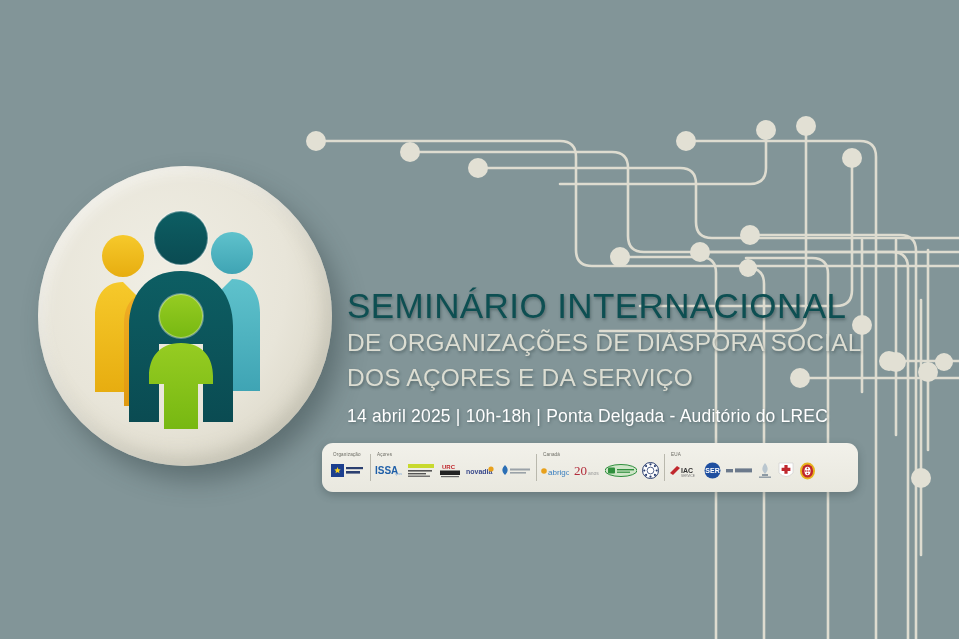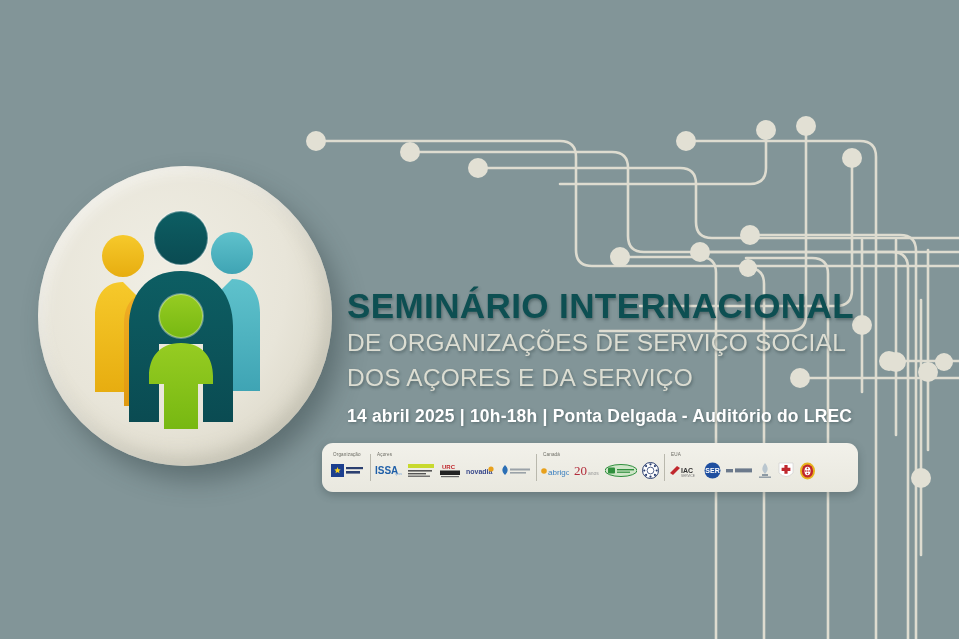--- a/index.html
+++ b/index.html
@@ -23,35 +23,34 @@
     position:absolute; left:0; top:0; width:100%; height:100%;
     border-radius:50%;
     background:radial-gradient(ellipse at 42% 38%, #f0eee4 0%, #e8e5d9 52%, #dcd8c9 78%, #c9c5b6 100%);
     box-shadow: 10px 14px 26px rgba(40,55,58,.40), inset -6px -8px 18px rgba(150,150,135,.35), inset 5px 6px 14px rgba(255,255,255,.55);
   }
   .emblem svg { position:absolute; left:0; top:0; }
 
   
   .titleblock { position:absolute; left:347px; top:288px; width:600px; }
   .t-main {
-    font-size:35px; font-weight:bold; letter-spacing:.4px;
+    font-size:35px; font-weight:normal; letter-spacing:.4px;
     color:#0d4f52; line-height:1.04; white-space:nowrap;
     text-shadow: 1px 2px 3px rgba(35,55,58,.45);
   }
   .t-sub {
     font-size:24.5px; font-weight:normal; letter-spacing:.2px;
     color:#dcddd2; line-height:1.26; white-space:nowrap;
     margin-top:4px;
     text-shadow: 1px 2px 3px rgba(40,58,60,.45);
   }
   .t-date {
     margin-top:12px;
     font-size:17.5px; color:#ffffff; letter-spacing:.2px; white-space:nowrap;
     text-shadow: 1px 1px 3px rgba(40,58,60,.45);
-    font-weight: bold;
   }
 
   
   .sponsorbar{
     position:absolute; left:322px; top:443px;
     width:536px; height:49px;
     background:linear-gradient(180deg,#f2f1ea 0%, #e9e8df 100%);
     border-radius:11px;
     box-shadow:0 3px 8px rgba(40,55,58,.32);
     display:flex; align-items:stretch; padding:4px 8px 4px 4px;
@@ -176,21 +175,21 @@
       <g fill="none" stroke="#ffffff" stroke-opacity=".35" stroke-width="2">
         <circle cx="143" cy="72" r="27"></circle>
         <circle cx="143" cy="150" r="22"></circle>
       </g>
     </g>
   </svg>
 </div>
 
 <div class="titleblock">
   <div class="t-main">SEMINÁRIO INTERNACIONAL</div>
-  <div class="t-sub">DE ORGANIZAÇÕES DE SERVIÇO SOCIAL</div>
+  <div class="t-sub">DE ORGANIZAÇÕES DE DIÁSPORA SOCIAL</div>
   <div class="t-sub">DOS AÇORES E DA SERVIÇO</div>
   <div class="t-date">14 abril 2025 | 10h-18h | Ponta Delgada - Auditório do LREC</div>
 </div>
 
 <div class="sponsorbar" id="sponsorbar">
     <div class="group">
       <div class="group-label">Organização</div>
       <div class="logos">
         <div class="logo" title="GOVERNO DOS AÇORES">
           <svg width="34" height="15" viewBox="0 0 34 15">

